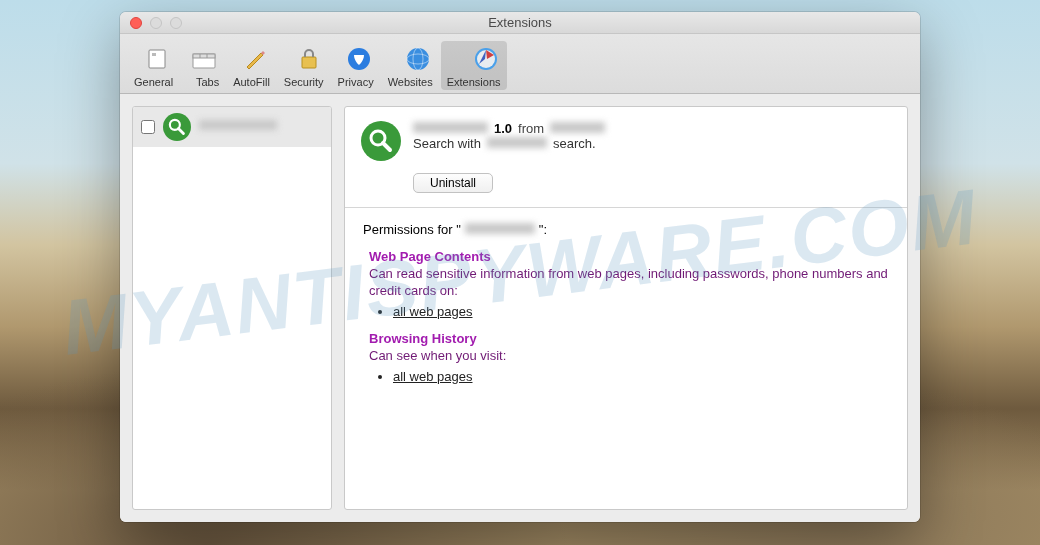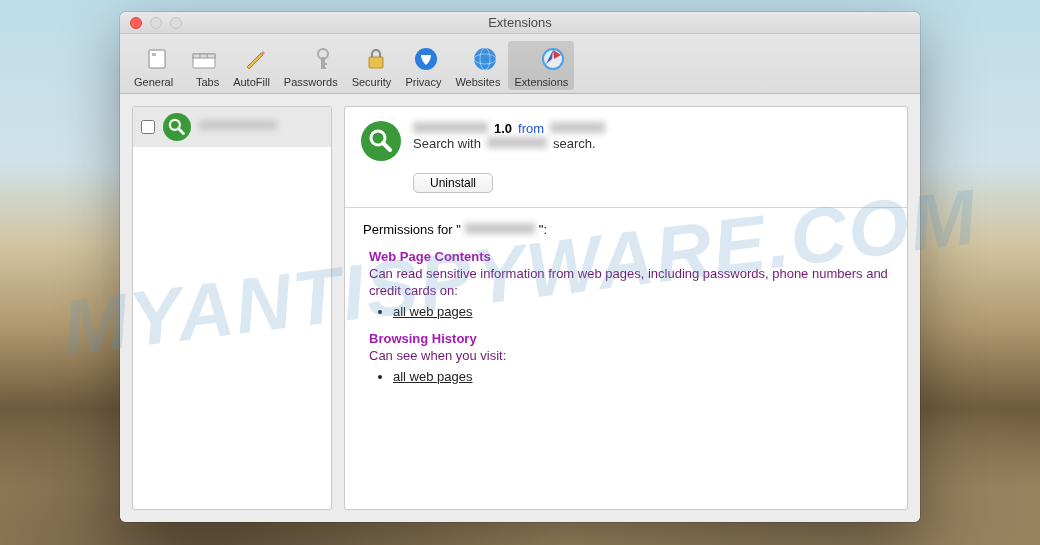--- a/index.html
+++ b/index.html
@@ -228,31 +228,20 @@
         <svg width="28" height="28" viewBox="0 0 28 28">
             <path d="M6 22 L20 8 L22 10 L8 24 Z" fill="#e8b84a" stroke="#b88a20"></path>
             <path d="M20 8 L22 6 L24 8 L22 10 Z" fill="#d88"></path>
           </svg>
       </div>
       <div class="tab-label">AutoFill</div>
     </div>
     <div class="tab-item">
       <div class="tab-icon">
         <svg width="28" height="28" viewBox="0 0 28 28">
-            <circle cx="14" cy="9" r="5" fill="none" stroke="#aaa" stroke-width="2"></circle>
-            <rect x="12" y="12" width="4" height="12" fill="#aaa"></rect>
-            <rect x="12" y="18" width="6" height="2" fill="#aaa"></rect>
-            <rect x="12" y="22" width="5" height="2" fill="#aaa"></rect>
-          </svg>
-      </div>
-      <div class="tab-label">Passwords</div>
-    </div>
-    <div class="tab-item">
-      <div class="tab-icon">
-        <svg width="28" height="28" viewBox="0 0 28 28">
             <rect x="7" y="12" width="14" height="11" rx="1" fill="#e8c050" stroke="#b89020"></rect>
             <path d="M10 12 V9 a4 4 0 0 1 8 0 V12" fill="none" stroke="#888" stroke-width="2"></path>
           </svg>
       </div>
       <div class="tab-label">Security</div>
     </div>
     <div class="tab-item">
       <div class="tab-icon">
         <svg width="28" height="28" viewBox="0 0 28 28">
             <circle cx="14" cy="14" r="11" fill="#2b7de0"></circle>
@@ -306,21 +295,21 @@
         <div class="ext-header-icon">
           <svg width="28" height="28" viewBox="0 0 28 28">
               <circle cx="11" cy="11" r="7" fill="none" stroke="#fff" stroke-width="3"></circle>
               <line x1="16" y1="16" x2="23" y2="23" stroke="#fff" stroke-width="4" stroke-linecap="round"></line>
             </svg>
         </div>
         <div class="ext-header-info">
           <div class="ext-title-line">
             <span class="blur-box"><span style="width:75px;height:11px;"></span></span>
             <b>1.0</b>
-            <span style="color:#1d4ed8">from</span>
+            <span style="color:#404040">from</span>
             <span class="blur-box"><span style="width:55px;height:11px;"></span></span>
           </div>
           <div class="ext-desc">
             <span>Search with</span>
             <span class="blur-box"><span style="width:60px;height:11px;"></span></span>
             <span>search.</span>
           </div>
         </div>
       </div>
       <div class="uninstall-row">

